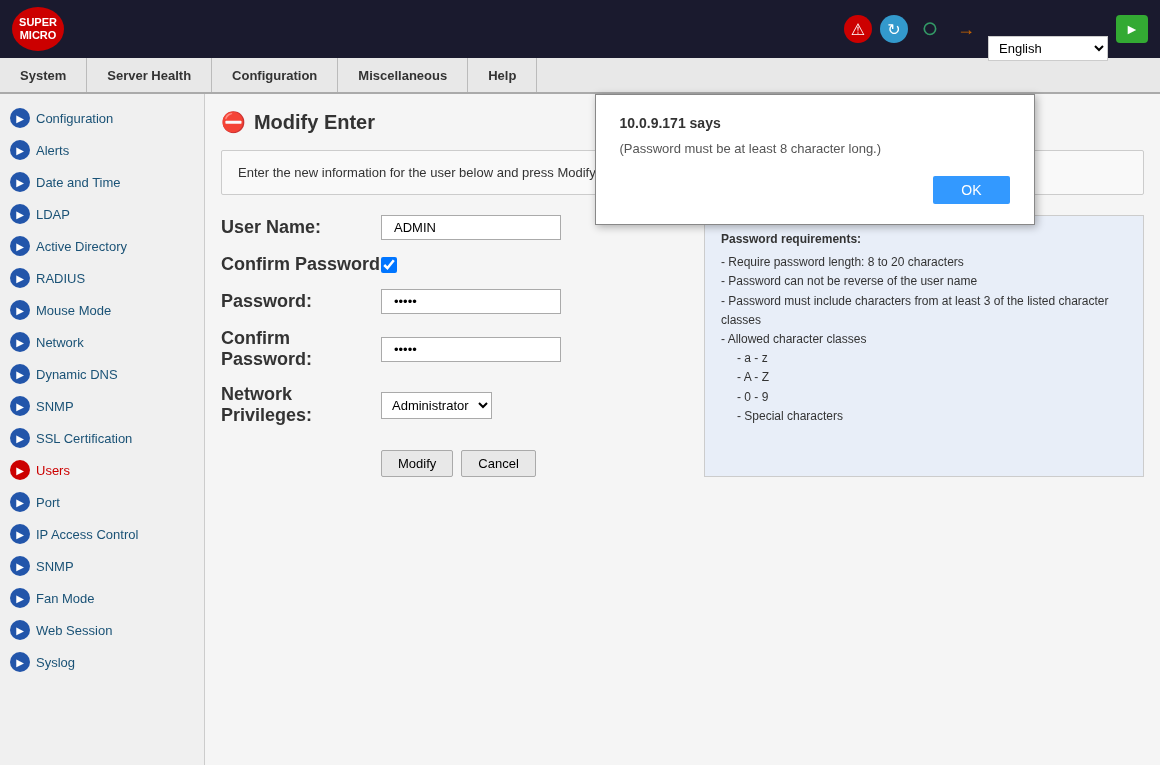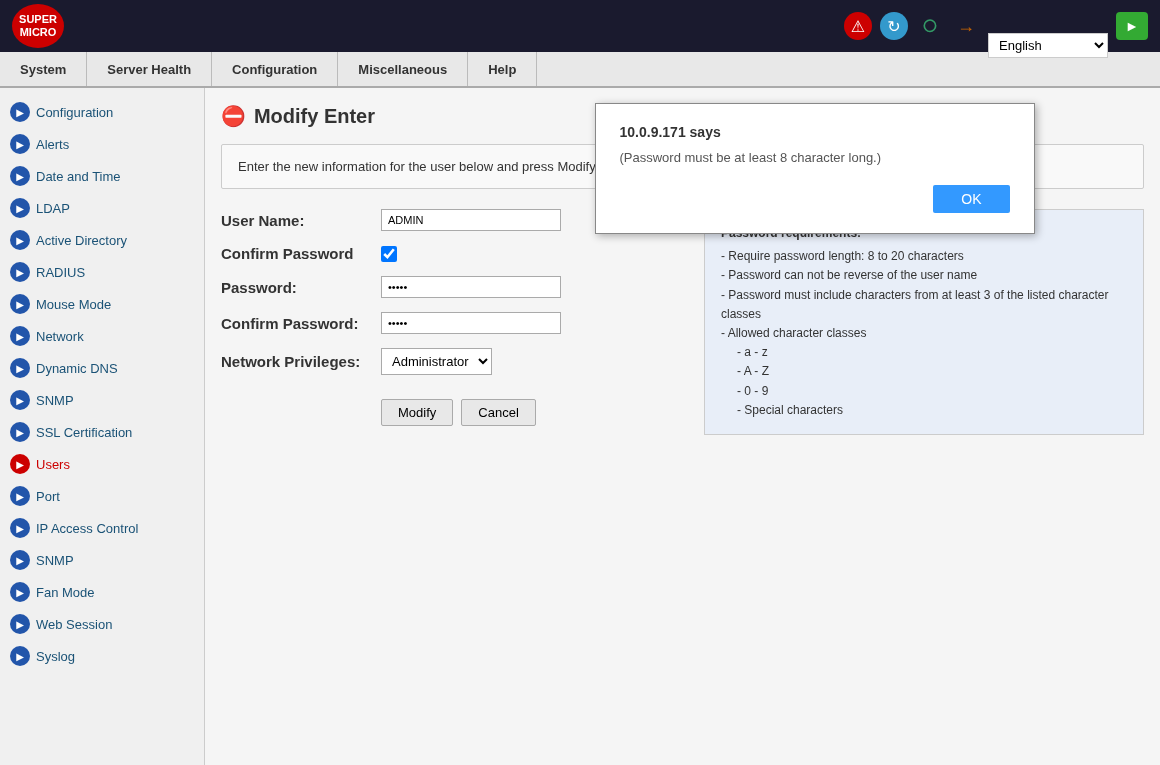--- a/index.html
+++ b/index.html
@@ -1,21 +1,21 @@
 <!DOCTYPE html>
 <html><head>
   <meta charset="utf-8">
   <style>
     * { box-sizing: border-box; margin: 0; padding: 0; }
     body { font-family: Arial, sans-serif; font-size: 13px; background: #d0d0d0; }
 
     
     #header {
       background: #1a1a2e;
-      height: 52px;
+      height: 58px;
       display: flex;
       align-items: center;
       justify-content: space-between;
       padding: 0 12px;
     }
     #logo-area {
       display: flex;
       align-items: center;
     }
     #logo-box {
@@ -175,29 +175,29 @@
 
     .form-row {
       display: flex;
       align-items: center;
       margin-bottom: 14px;
     }
     .form-label {
       width: 160px;
       font-weight: bold;
       color: #333;
-      font-size: 15px;
+      font-size: 18px;
       flex-shrink: 0;
     }
     .form-input {
       width: 180px;
-      padding: 4px 6px;
+      padding: 4px 12px;
       border: 1px solid #aaa;
       background: white;
-      font-size: 11px;
+      font-size: 13px;
     }
     .form-checkbox {
       width: 16px;
       height: 16px;
       cursor: pointer;
     }
     .form-select {
       padding: 4px 6px;
       border: 1px solid #aaa;
       background: white;
@@ -234,21 +234,21 @@
     .pwd-req-title {
       font-weight: bold;
       margin-bottom: 4px;
     }
     #dialog-box {
       background: white;
       border: 1px solid #888;
       padding: 20px 24px 20px;
       min-width: 440px;
       max-width: 480px;
-      margin-top: 15px;
+      margin-top: 0;
       box-shadow: 2px 2px 8px rgba(0,0,0,0.3);
       position: relative;
       top: 0;
     }
     #dialog-header {
       font-size: 14px;
       font-weight: bold;
       color: #333;
       margin-bottom: 10px;
     }

